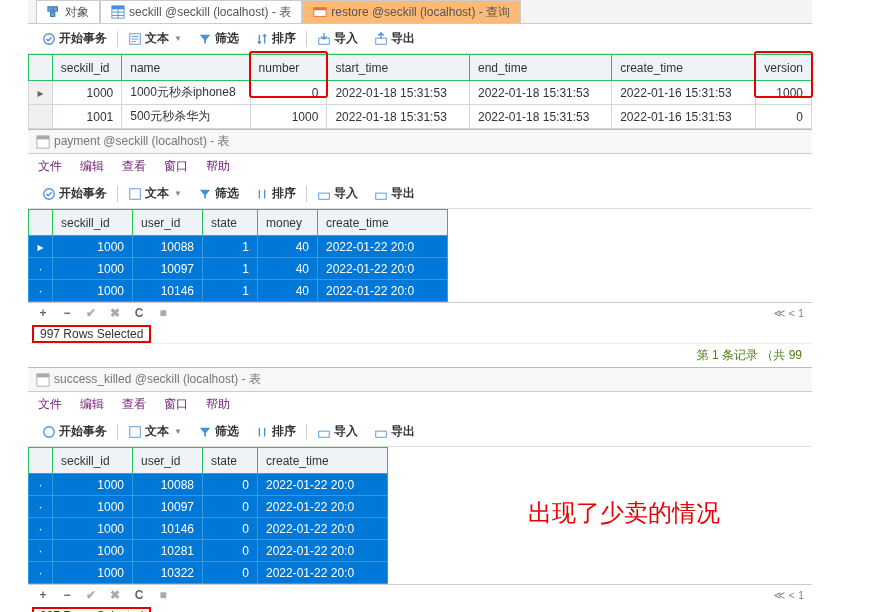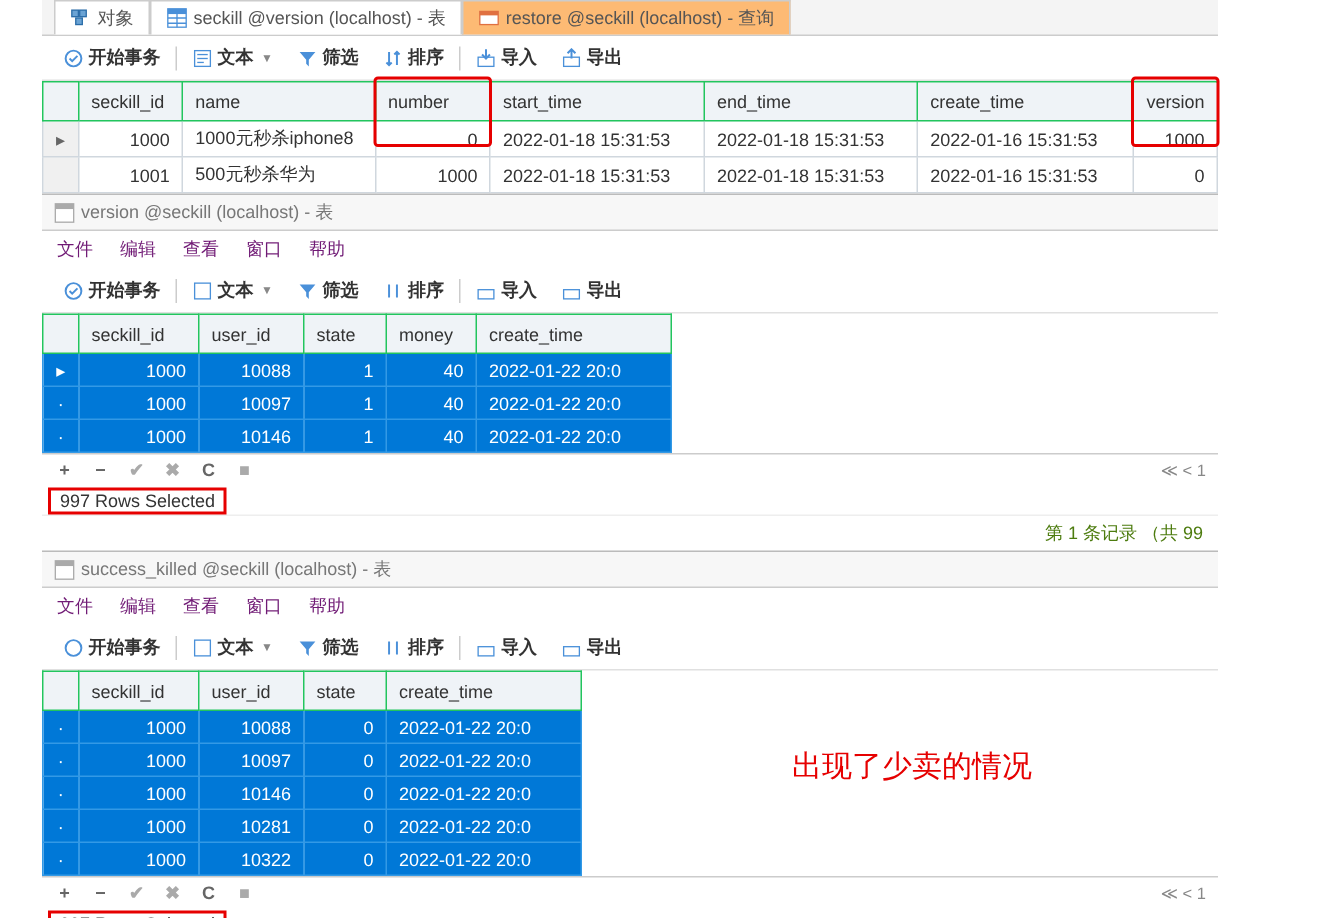--- a/index.html
+++ b/index.html
@@ -19,21 +19,21 @@
     .grid .num { text-align: right; }
     .row-marker { width: 24px; background: #f0f0f0; text-align: center; border: 1px solid #d0d7de; color: #666; }
     .panel-header { display: flex; align-items: center; gap: 4px; padding: 3px 8px; background: #f7f7f7; border-top: 1px solid #bbb; border-bottom: 1px solid #ccc; color: #777; }
     .menu-row { display: flex; align-items: center; gap: 18px; padding: 4px 10px; background: #fff; }
     .menu-item { color: #701a75; cursor: pointer; }
     .selected-row td { background: #0078d7; color: #fff; border-color: #3399e6; }
     .footer-bar { display: flex; align-items: center; gap: 10px; padding: 3px 8px; border-top: 1px solid #ccc; color: #666; }
     .footer-icon { width: 14px; text-align: center; cursor: pointer; font-weight: bold; }
     .redline-bottom { border: 2px solid #e60000; display: inline-block; padding: 0 6px; color: #333; margin-top: 2px; margin-left: 4px; margin-bottom: 20px; }
     .status-right { display: flex; justify-content: flex-end; padding: 3px 10px; color: #4d7c0f; border-top: 1px solid #eee; }
-    .big-red-text { color: #e60000; font-size: 20px; font-family: "SimSun", serif; position: absolute; }
+    .big-red-text { color: #e60000; font-size: 24px; font-family: "SimSun", serif; position: absolute; }
     .watermark { position: absolute; right: 8px; bottom: 4px; color: #7f1d1d; font-size: 16px; }
     .wrap { position: relative; width: 812px; padding-left: 28px; }
     .svg-icon { width: 14px; height: 14px; display: inline-block; }
     .th-redbox { position: relative; }
     .th-redbox::after { content: ''; position: absolute; top: -4px; left: -2px; right: -2px; bottom: -18px; border: 2px solid #e60000; border-radius: 3px; pointer-events: none; }
   </style>
 </head>
 <body>
 <div class="wrap">
 
@@ -54,21 +54,21 @@
   <div class="tab active">
     <span class="svg-icon table-icon">
       <svg viewBox="0 0 16 16">
             <rect x="1" y="1" width="14" height="14" fill="#fff" stroke="#4a90d9"></rect>
             <rect x="1" y="1" width="14" height="4" fill="#4a90d9"></rect>
             <line x1="1" y1="8" x2="15" y2="8" stroke="#4a90d9"></line>
             <line x1="1" y1="12" x2="15" y2="12" stroke="#4a90d9"></line>
             <line x1="8" y1="5" x2="8" y2="15" stroke="#4a90d9"></line>
           </svg>
     </span>
-    <span>seckill @version (localhost) - 表</span>
+    <span>seckill @seckill (localhost) - 表</span>
   </div>
   <div class="tab inactive">
     <span class="svg-icon">
       <svg viewBox="0 0 16 16">
             <rect x="1" y="3" width="14" height="10" fill="#fff" stroke="#e07040"></rect>
             <rect x="1" y="3" width="14" height="3" fill="#e07040"></rect>
           </svg>
     </span>
     <span>restore @seckill (localhost) - 查询</span>
   </div>
@@ -158,21 +158,21 @@
   </tr>
 </tbody>
     </table>
 
 
 <div class="panel-header">
   <span class="svg-icon table-icon"><svg viewBox="0 0 16 16">
           <rect x="1" y="1" width="14" height="14" fill="#fff" stroke="#aaa"></rect>
           <rect x="1" y="1" width="14" height="4" fill="#aaa"></rect>
         </svg></span>
-  <span>version @seckill (localhost) - 表</span>
+  <span>payment @seckill (localhost) - 表</span>
 </div>
 <div class="menu-row">
   <span class="menu-item">文件</span>
   <span class="menu-item">编辑</span>
   <span class="menu-item">查看</span>
   <span class="menu-item">窗口</span>
   <span class="menu-item">帮助</span>
 </div>
 <div class="toolbar">
   <div class="tbtn">

